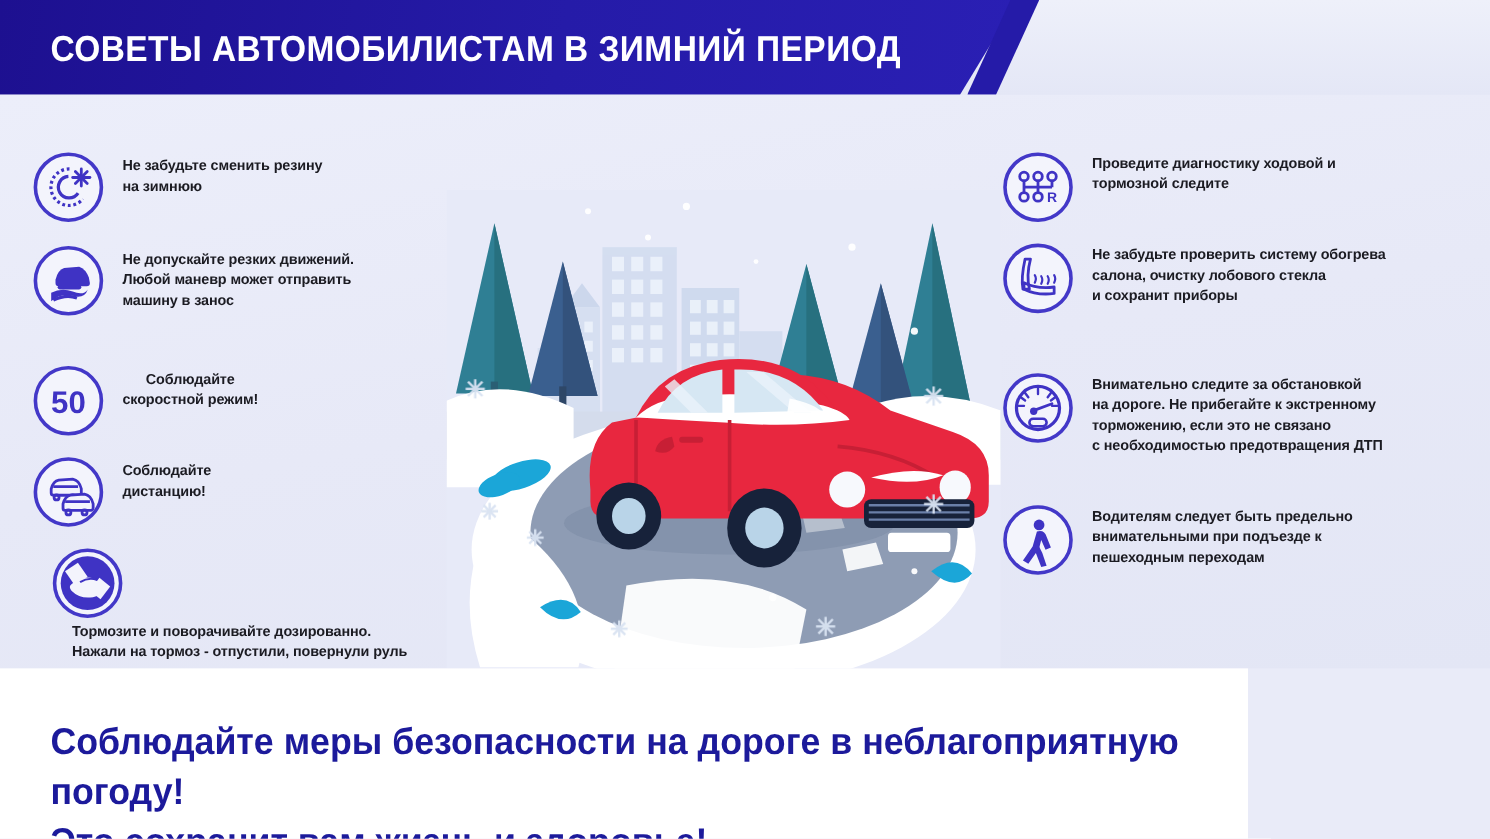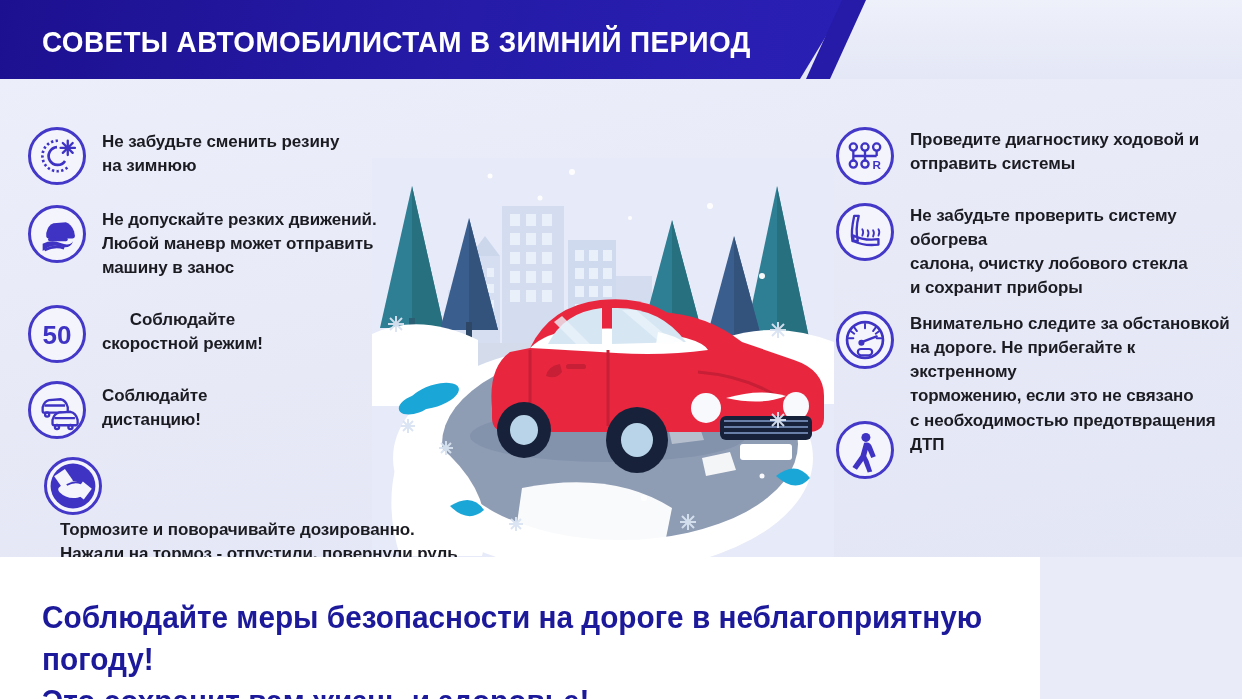--- a/index.html
+++ b/index.html
@@ -74,21 +74,21 @@
     border-radius: 50%;
     border: 3.5px solid #4338c8;
     background: #f3f4fc;
     position: relative;
     overflow: hidden;
   }
   .tip-icon svg { display:block; width:100%; height:100%; }
   .tip-text {
     margin-left: 16px;
     color: #1b1b22;
-    font-size: 17px;
+    font-size: 12px;
     font-weight: bold;
     line-height: 1.42;
     padding-top: 3px;
     white-space: pre-line;
     letter-spacing: -0.1px;
   }
   #col-right .tip-text { padding-top: 1px; }
 
   
   #tipL0 { top: 0px;   left: 0; }
@@ -439,21 +439,21 @@
                 <circle cx="29" cy="38" r="4"></circle>
               <line x1="16" y1="23" x2="16" y2="34"></line>
               <line x1="29" y1="23" x2="29" y2="34"></line>
               <line x1="42" y1="23" x2="42" y2="29"></line>
               <line x1="16" y1="29" x2="42" y2="29"></line>
             </g>
             <text x="42" y="43" text-anchor="middle" font-family="Liberation Sans, sans-serif" font-size="13" font-weight="bold" fill="#3f33c4">R</text>
           </svg>
         </div>
         <div class="tip-text">Проведите диагностику ходовой и
-отправить системы</div>
+тормозной следите</div>
       </div>
 
       <div class="tip" id="tipR1">
         <div class="tip-icon">
           <svg viewBox="0 0 58 58">
             <g stroke="#3f33c4" stroke-width="2.6" fill="none" stroke-linejoin="round">
               <path d="M17 11 q-4 18 -2 28 l6 0 q-3 -13 1 -28 z"></path>
               <path d="M16 39 q12 6 28 4 l0 -6 q-16 2 -28 -4 z"></path>
             </g>
             <g stroke="#3f33c4" stroke-width="2" fill="none" stroke-linecap="round">
@@ -496,20 +496,23 @@
       <div class="tip" id="tipR3">
         <div class="tip-icon">
           <svg viewBox="0 0 58 58">
             <g fill="#3f33c4">
               <circle cx="30" cy="15" r="5"></circle>
               <path d="M28 21 q7 -2 9 5 l4 10 l-5 2 l-4 -9 l-2 8 l-10 14 l-5 -3 l9 -13 z"></path>
               <path d="M27 29 l6 12 l4 12 l-5 1 l-5 -13 z"></path>
             </g>
           </svg>
         </div>
+        <div class="tip-text">Водителям следует быть предельно
+внимательными при подъезде к
+пешеходным переходам</div>
       </div>
     </div>
   </div>
 
   <div id="footer">
     <div id="footer-inner">Соблюдайте меры безопасности на дороге в неблагоприятную погоду!
 Это сохранит вам жизнь и здоровье!</div>
   </div>
 
 </div>

